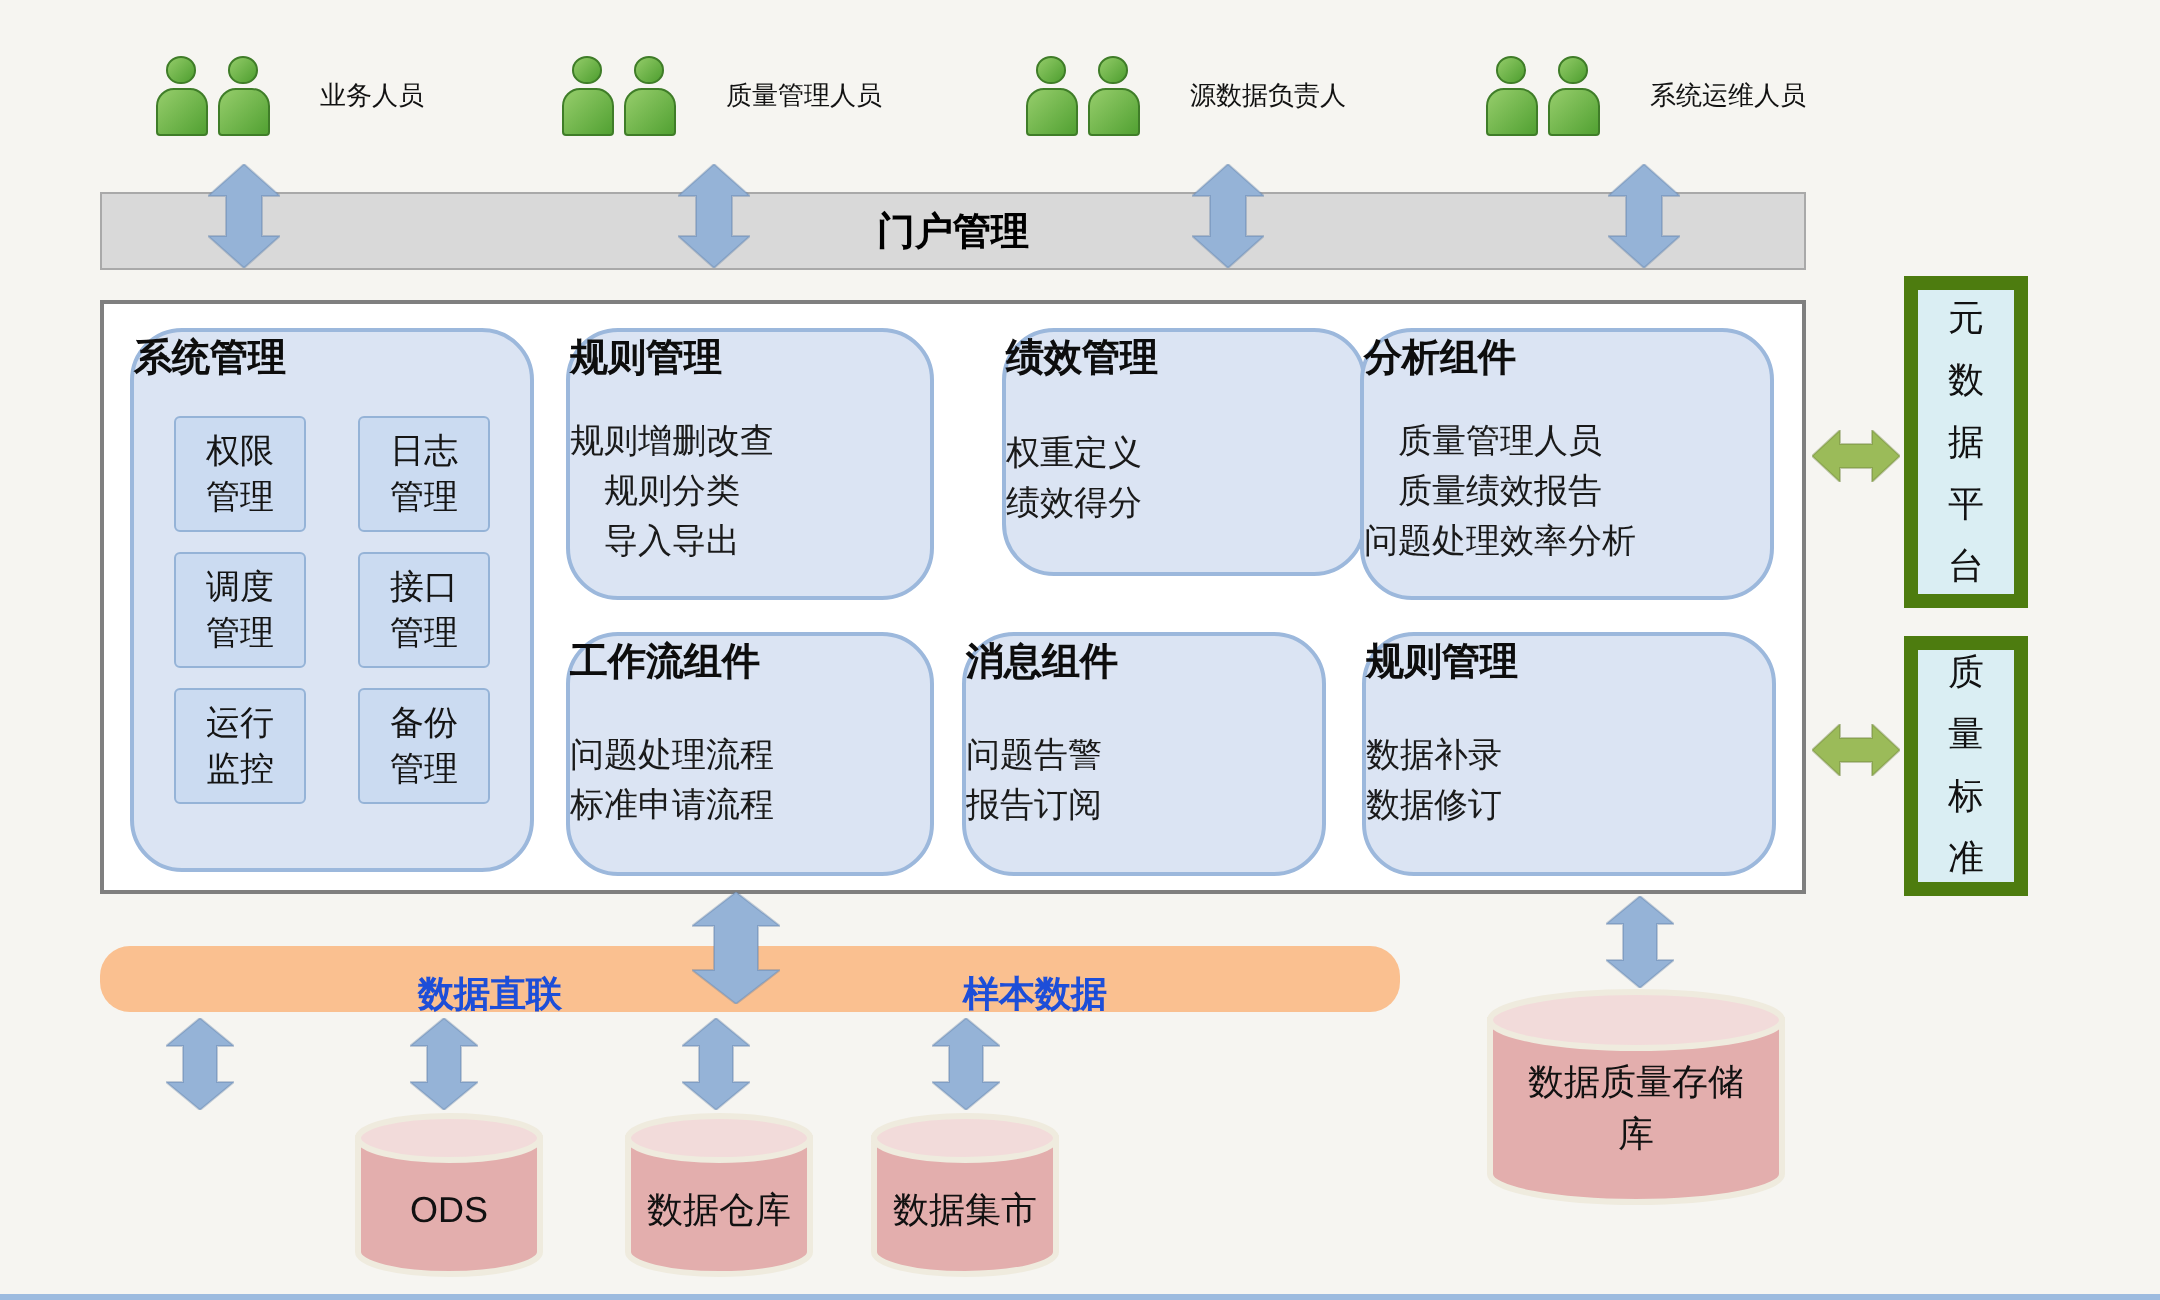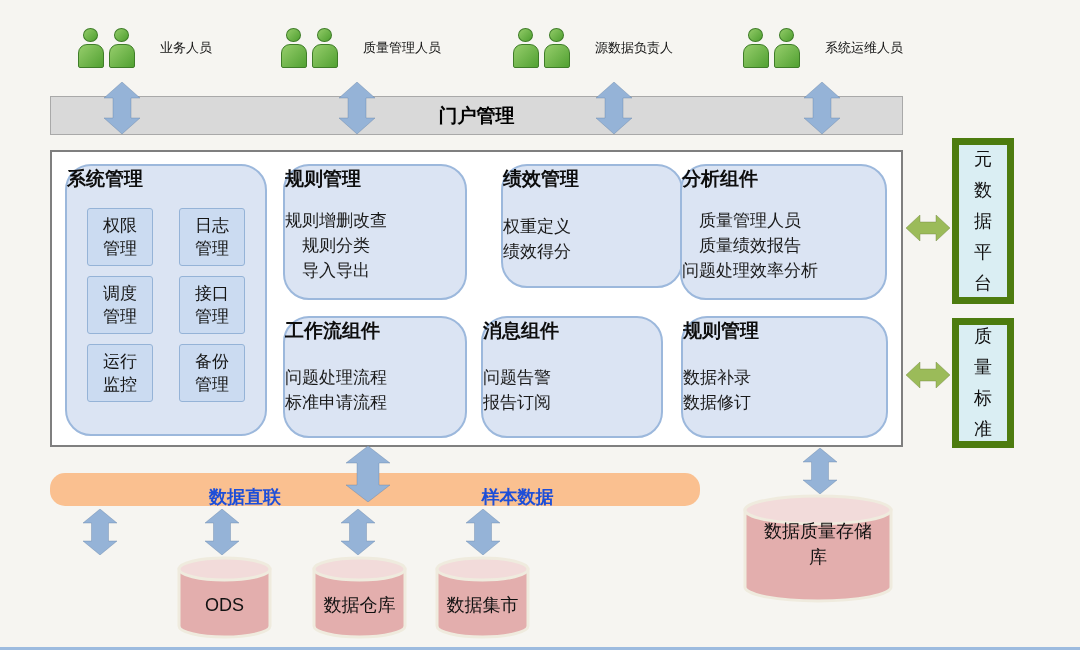--- a/index.html
+++ b/index.html
@@ -303,20 +303,20 @@
       <ellipse class="cyl-top-path" cx="47.5" cy="13" rx="45.5" ry="11"></ellipse>
     </svg>
     <div class="cyl-label" style="top:36px">数据集市</div>
   </div>
 
   <div class="cylinder" style="left:742px;top:494px;width:152px;height:112px">
     <svg width="152" height="112" viewBox="0 0 152 112">
       <path class="cyl-body-path" d="M3,16 L3,93 A73,14 0 0 0 149,93 L149,16 Z"></path>
       <ellipse class="cyl-top-path" cx="76" cy="16" rx="73" ry="14"></ellipse>
     </svg>
-    <div class="cyl-label" style="top:24px">
+    <div class="cyl-label" style="top:34px">
       <div>数据质量存储</div>
       <div>库</div>
     </div>
   </div>
 
   <div class="abs bottom-strip"></div>
 </div>
 
 </body></html>

